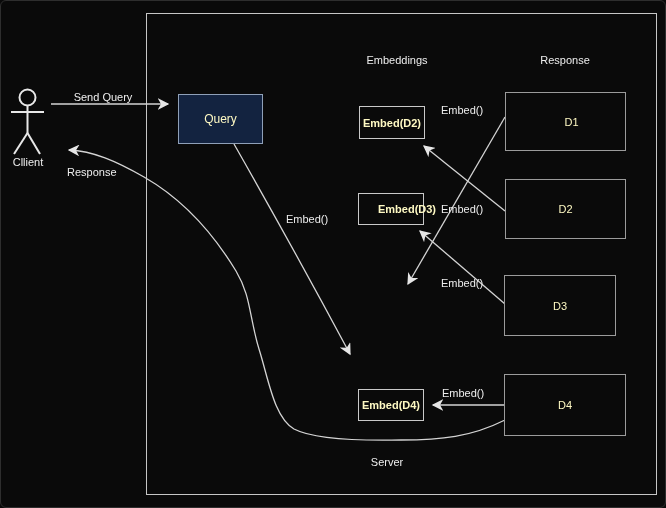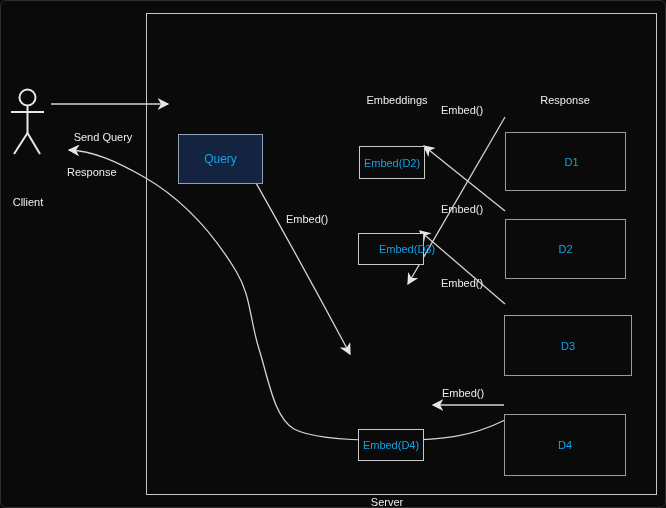--- a/index.html
+++ b/index.html
@@ -2,38 +2,38 @@
 <html><head>
 <meta charset="utf-8">
 <style>
   html,body{margin:0;padding:0;background:#0a0a0a;}
   #frame{
     position:relative;width:666px;height:508px;overflow:hidden;
     background:#0a0a0a;border:1px solid #2e2e2e;border-radius:6px;box-sizing:border-box;
     font-family:"Liberation Sans","DejaVu Sans",sans-serif;color:#ededed;
   }
   .lbl{position:absolute;font-size:11px;color:#ededed;white-space:nowrap;}
-  .ctr{display:flex;align-items:center;justify-content:center;text-align:center;margin-top:40px;}
+  .ctr{display:flex;align-items:center;justify-content:center;text-align:center;}
   #server-box{
     position:absolute;left:145px;top:12px;width:511px;height:482px;
     border:1.5px solid #c6c6c6;box-sizing:border-box;background:transparent;z-index:1;
   }
   #connector-layer{position:absolute;left:0;top:0;width:666px;height:508px;z-index:2;}
-  .node{position:absolute;box-sizing:border-box;z-index:3;font-size:11px;color:#0ea5e9;}
+  .node{position:absolute;box-sizing:border-box;z-index:3;font-size:11px;color:#fef9c3;}
   #query-node{left:177px;top:93px;width:85px;height:50px;background:#132340;border:1px solid #8fa0b8;font-size:12px;}
-  .embed-node{left:358px;width:66px;height:32px;border:1px solid #c9c9c9;border-radius:0;background:#0a0a0a;}
+  .embed-node{left:358px;width:66px;height:32px;border:1px solid #c9c9c9;border-radius:0;background:#0a0a0a;font-weight:bold;}
   #embed-d2{top:105px;height:33px;}
   #embed-d3{left:357px;top:192px;padding-left:32px;}
   #embed-d1{top:291px;}
   #embed-q{left:357px;top:350px;width:65px;background:#16233f;border:1.5px solid #5f80ab;}
   #embed-d4{left:357px;top:388px;}
   .doc-node{left:504px;width:121px;height:60px;border:1.5px solid #9b9b9b;background:#0a0a0a;}
   #doc-d1{top:91px;height:59px;padding-left:12px;}
   #doc-d2{top:178px;}
-  #doc-d3{left:503px;top:274px;width:128px;height:61px;}
+  #doc-d3{left:503px;top:274px;width:112px;height:61px;}
   #doc-d4{left:503px;top:373px;width:122px;height:62px;}
   .col-header{z-index:3;width:100px;}
   #embeddings-header{left:346px;top:53px;}
   #documents-header{left:514px;top:53px;}
   #server-label{left:336px;top:455px;width:100px;z-index:3;}
   #send-query-label{left:62px;top:90px;width:80px;z-index:3;}
   #response-label{left:66px;top:165px;z-index:3;}
   #client-label{left:0px;top:155px;width:54px;z-index:3;}
   .edge-lbl{z-index:3;}
   #embed-lbl-1{left:440px;top:103px;}

